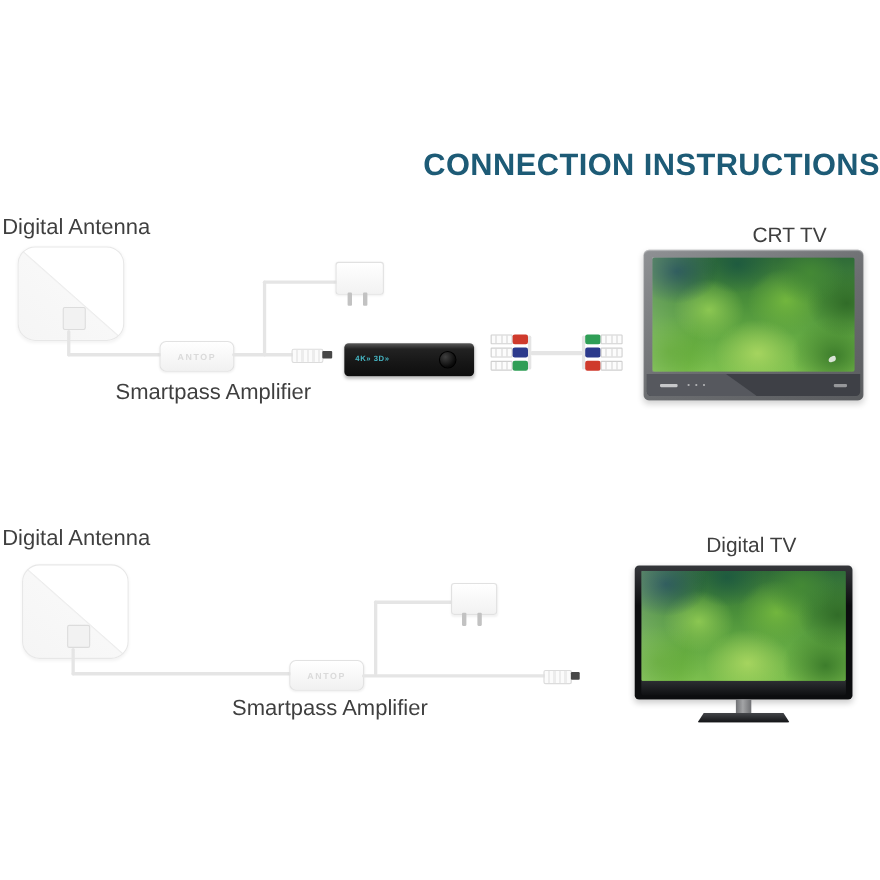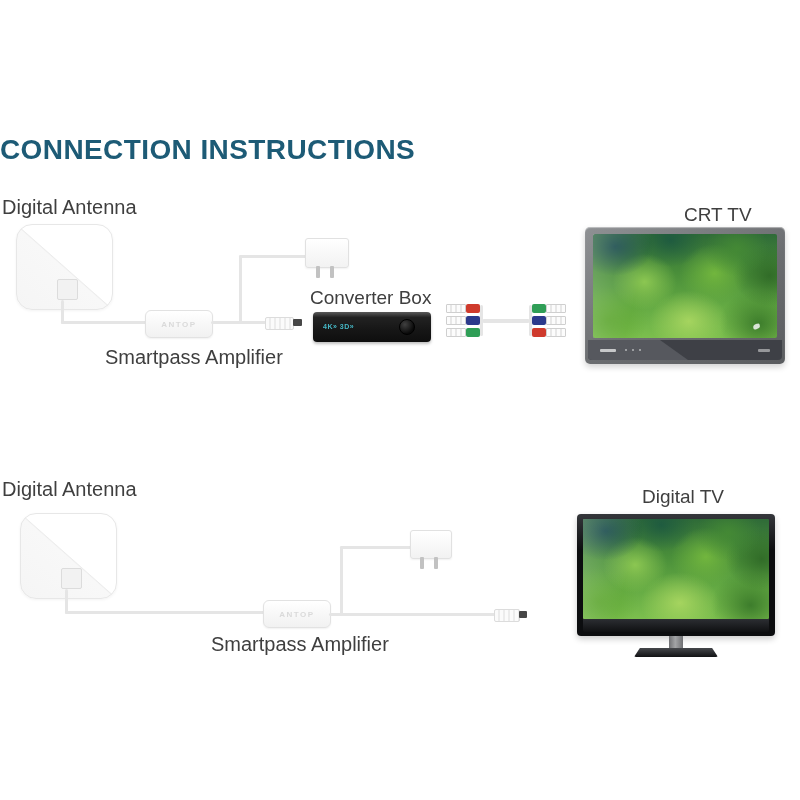--- a/index.html
+++ b/index.html
@@ -1,21 +1,21 @@
 <!DOCTYPE html>
 <html><head>
 <meta charset="utf-8">
 <style>
   html,body{margin:0;padding:0;background:#fff;}
   .canvas{position:relative;width:800px;height:800px;background:#ffffff;overflow:hidden;
           font-family:"Liberation Sans",sans-serif;}
   .abs{position:absolute;}
 
   
-  .title{left:0;right:0;top:134px;text-align:left;font-size:28px;font-weight:700;
+  .title{left:0;right:0;top:134px;text-align:right;font-size:28px;font-weight:700;
          letter-spacing:.4px;margin:0;color:#1d5b76;}
 
   
   .lbl{color:#3f3f3f;font-size:19px;white-space:nowrap;}
   .lbl-lg{font-size:20px;}
 
   
   .antenna{width:95px;height:84px;border-radius:16px;border:1px solid #e7e7e7;
     background:linear-gradient(to bottom left,#ffffff 49.4%,#ececec 50%,#f8f8f8 51%,#f5f5f5 100%);
     box-shadow:0 1px 3px rgba(0,0,0,.05);}
@@ -122,21 +122,20 @@
   <div class="abs cable" style="left:211px;top:321px;width:56px;height:3px"></div>
   <div class="abs coax-body" style="left:265px;top:317px;width:27px"></div>
   <div class="abs coax-tip" style="left:293px;top:319px;width:9px"></div>
 
   <div class="abs cable" style="left:239px;top:255px;width:3px;height:69px"></div>
   <div class="abs cable" style="left:239px;top:255px;width:68px;height:3px"></div>
   <div class="abs adapter" style="left:305px;top:238px;width:42px;height:28px"></div>
   <div class="abs prong" style="left:316px;top:266px"></div>
   <div class="abs prong" style="left:330px;top:266px"></div>
 
-  <div class="abs lbl" style="left:310px;top:287px">Converter Box</div>
   <div class="abs converter" style="left:313px;top:312px">
     <span class="conv-display" style="color: rgb(70, 184, 198);">4K» 3D»</span>
     <span class="conv-knob"></span>
   </div>
 
   <div class="abs rca-row" style="left:446px;top:304px">
     <span class="rca-tip"></span>
     <span class="rca-sleeve" style="background: rgb(207, 58, 44);"></span>
   </div>
   <div class="abs rca-row" style="left:446px;top:316px">

